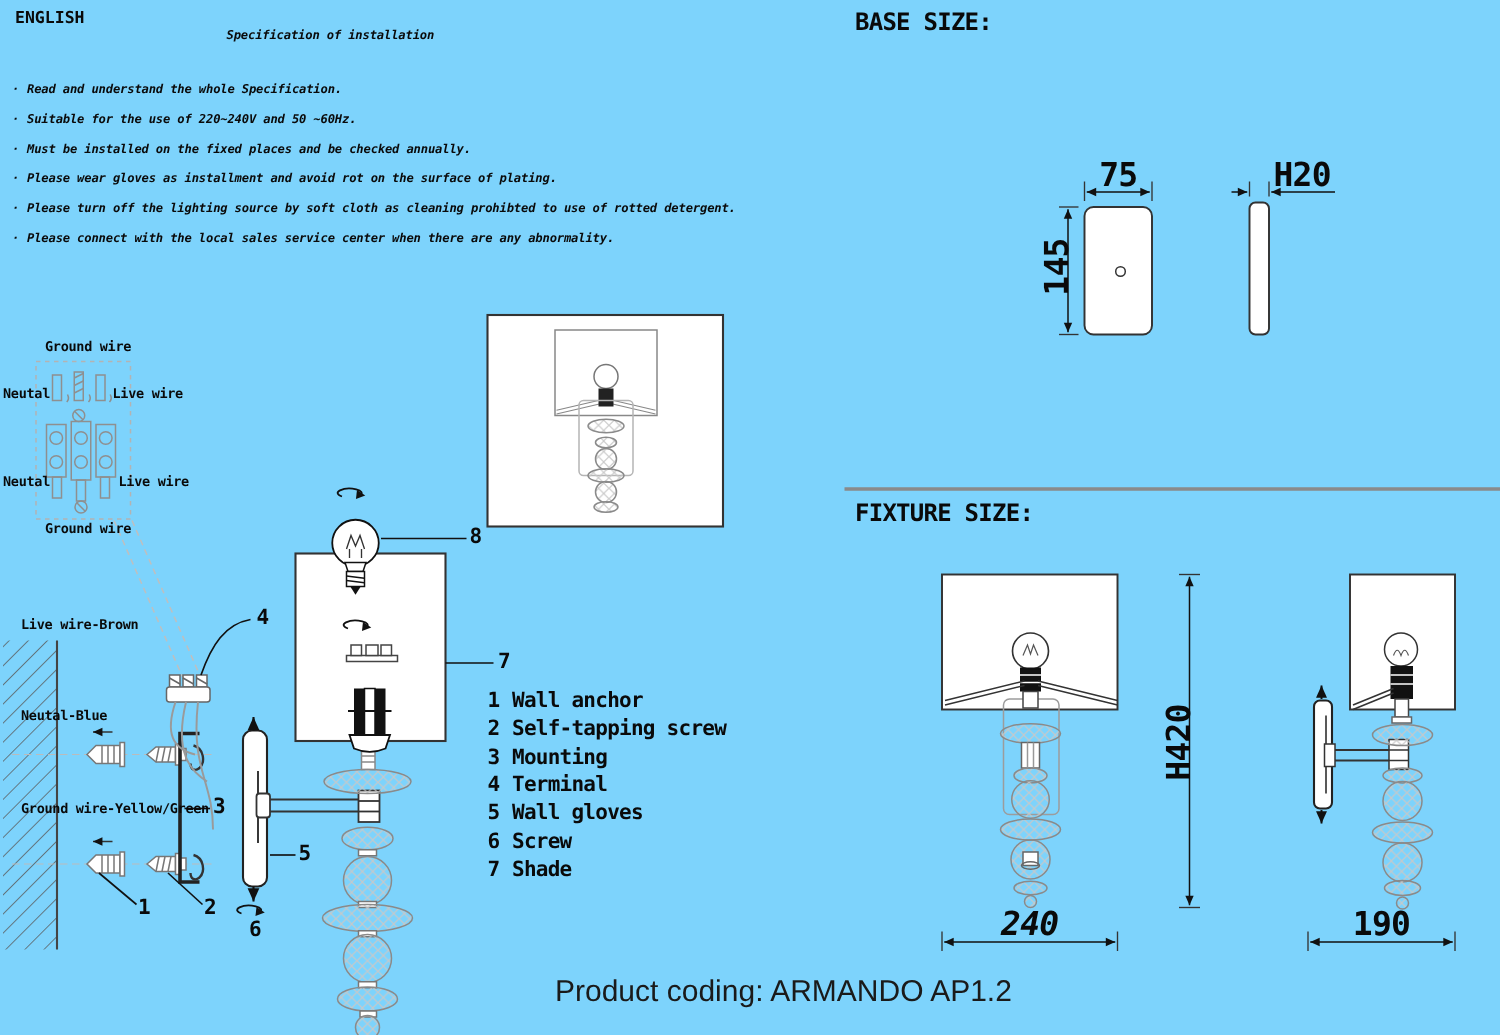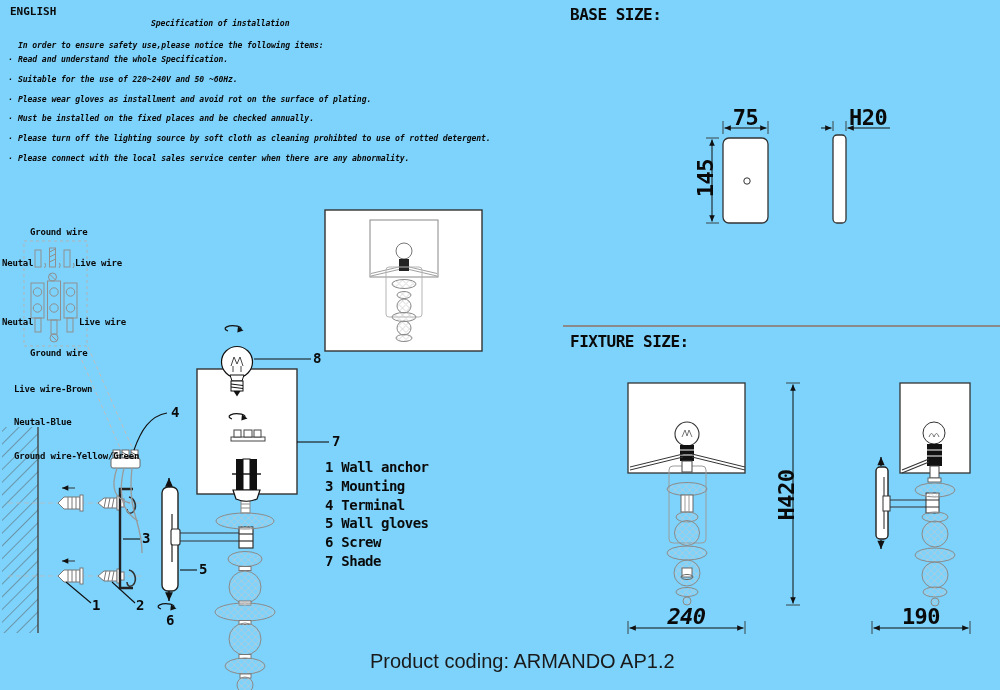--- a/index.html
+++ b/index.html
@@ -15,21 +15,21 @@
   .s20{font-size:16px;line-height:22px;letter-spacing:-0.5px;}
   .s22{font-size:22px;line-height:23px;letter-spacing:-0.5px;}
   .center{text-align:center;}
   .rot{transform:rotate(-90deg);transform-origin:0 0;}
   #spec-items{position:absolute;left:18px;top:54px;}
   .spec-item{position:relative;height:19.8px;}
   .spec-item::before{content:"\00B7";position:absolute;left:-10px;top:0;font-weight:bold;}
   #parts-list{position:absolute;left:325px;top:460px;}
   .plist-row{height:18.8px;}
   .plist-row .plab{margin-left:8.4px;}
-  #legend div{height:13.4px;}
+  #legend div{height:13.4px;margin-top:28px;}
   .coding{font-family:"Liberation Sans",sans-serif;font-size:20px;color:#1a1a1a;}
   .xtl{fill:url(#net);stroke:#8a8a8a;stroke-width:1;}
   .dim{stroke:#111;stroke-width:1;marker-start:url(#arr);marker-end:url(#arr);}
   .ext{stroke:#333;stroke-width:0.9;}
 </style>
 </head>
 <body>
 
 <div id="canvas">
 
@@ -304,26 +304,25 @@
     <ellipse class="xtl" cx="935" cy="592" rx="12" ry="5"></ellipse>
     <circle class="xtl" cx="935" cy="602" r="4"></circle>
     <line class="ext" x1="872" y1="621" x2="872" y2="634"></line>
     <line class="ext" x1="970" y1="621" x2="970" y2="634"></line>
     <line class="dim" x1="873.5" y1="628" x2="968.5" y2="628"></line>
   </g>
 </svg>
 
 <div class="abs mono s11" style="left:10px;top:6px;">ENGLISH</div>
 <div class="abs mono s8" style="left:151px;top:18px;">Specification of installation</div>
-<div class="abs mono s8" style="left:18px;top:40px;">In order to ensure safety use,please notice the following items:</div>
 <div id="spec-items" class="mono s8">
   <div class="spec-item">Read and understand the whole Specification.</div>
   <div class="spec-item">Suitable for the use of 220~240V and 50 ~60Hz.</div>
+  <div class="spec-item">Must be installed on the fixed places and be checked annually.</div>
   <div class="spec-item">Please wear gloves as installment and avoid rot on the surface of plating.</div>
-  <div class="spec-item">Must be installed on the fixed places and be checked annually.</div>
   <div class="spec-item">Please turn off the lighting source by soft cloth as cleaning prohibted to use of rotted detergent.</div>
   <div class="spec-item">Please connect with the local sales service center when there are any abnormality.</div>
 </div>
 
 <div class="abs mono s9" style="left:30px;top:227px;">Ground wire</div>
 <div class="abs mono s9" style="left:2px;top:258px;">Neutal</div>
 <div class="abs mono s9" style="left:75px;top:258px;">Live wire</div>
 <div class="abs mono s9" style="left:2px;top:317px;">Neutal</div>
 <div class="abs mono s9" style="left:79px;top:317px;">Live wire</div>
 <div class="abs mono s9" style="left:30px;top:348px;">Ground wire</div>
@@ -337,20 +336,21 @@
 <div class="abs mono s14" style="left:136px;top:598px;">2</div>
 <div class="abs mono s14" style="left:142px;top:531px;">3</div>
 <div class="abs mono s14" style="left:171px;top:405px;">4</div>
 <div class="abs mono s14" style="left:199px;top:562px;">5</div>
 <div class="abs mono s14" style="left:166px;top:613px;">6</div>
 <div class="abs mono s14" style="left:332px;top:434px;">7</div>
 <div class="abs mono s14" style="left:313px;top:351px;">8</div>
 
 <div id="parts-list" class="mono s14">
   <div class="plist-row"><span>1</span><span class="plab">Wall anchor</span></div>
+  <div class="plist-row"><span>2</span><span class="plab">Self-tapping screw</span></div>
   <div class="plist-row"><span>3</span><span class="plab">Mounting</span></div>
   <div class="plist-row"><span>4</span><span class="plab">Terminal</span></div>
   <div class="plist-row"><span>5</span><span class="plab">Wall gloves</span></div>
   <div class="plist-row"><span>6</span><span class="plab">Screw</span></div>
   <div class="plist-row"><span>7</span><span class="plab">Shade</span></div>
 </div>
 
 <div class="abs mono s20" style="left:570px;top:4px;">BASE SIZE:</div>
 <div class="abs mono s20" style="left:570px;top:331px;">FIXTURE SIZE:</div>
 

